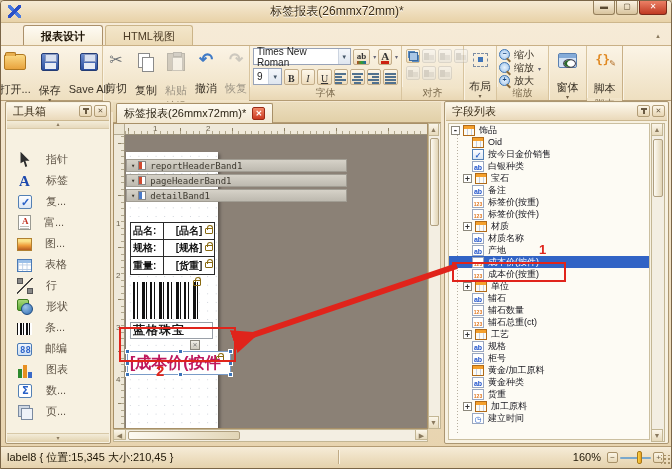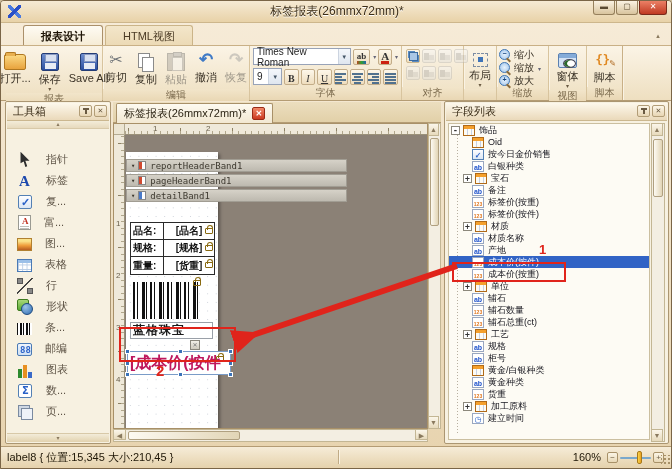--- a/index.html
+++ b/index.html
@@ -34,21 +34,21 @@
 
   
   #ribbon{position:absolute;left:0;top:44px;width:672px;height:56px;display:flex;padding-left:5px;
     background:linear-gradient(#fbf4e6,#eedfc0);border-top:1px solid #c9b086;border-bottom:1px solid #b49c74}
   .rg{height:100%;display:flex;flex-direction:column;border-right:1px solid #d8c49e;box-shadow:1px 0 0 #faf3e4}
   .rg-body{flex:1;display:flex;align-items:flex-start;padding:3px 2px 0 2px}
   .rg-cap{height:13px;font-size:10px;color:#7c6b4e;text-align:center;line-height:12px;
     background:linear-gradient(#f2e5ca,#e9d7b4)}
   .bigbtn{display:flex;flex-direction:column;align-items:center;justify-content:flex-start;
     font-size:11px;color:#3a3226;padding:1px 2px;border:1px solid transparent;border-radius:2px}
-  .bigbtn .blbl{margin-top:1px;white-space:nowrap}
+  .bigbtn .blbl{margin-top:12px;white-space:nowrap}
   .bigbtn .sub{font-size:6px;color:#6a5a42;line-height:4px}
   .dis{opacity:.45;filter:grayscale(.9)}
 
   
   .ico{display:block;position:relative}
   .ico-folder{width:22px;height:16px;background:linear-gradient(#fbd983,#e8a33d);border:1px solid #b07820;
     border-radius:2px 3px 2px 2px;margin-top:3px}
   .ico-folder::before{content:"";position:absolute;left:0;top:-3px;width:9px;height:3px;
     background:#e8b050;border:1px solid #b07820;border-bottom:none;border-radius:2px 2px 0 0}
   .ico-floppy{width:18px;height:18px;background:linear-gradient(#6f8fd0,#2c4f9e);border:1px solid #243c74;border-radius:2px;margin-top:2px}
@@ -792,21 +792,21 @@
 
           <div class="frow d1">
             <span class="exp"></span>
             <span class="fic str"></span>
             <span class="flbl">柜号</span>
           </div>
 
           <div class="frow d1">
             <span class="exp"></span>
             <span class="fic tbl"></span>
-            <span class="flbl">黄金/白银种类</span>
+            <span class="flbl">黄金/加工原料</span>
           </div>
 
           <div class="frow d1">
             <span class="exp"></span>
             <span class="fic str"></span>
             <span class="flbl">黄金种类</span>
           </div>
 
           <div class="frow d1">
             <span class="exp"></span>

